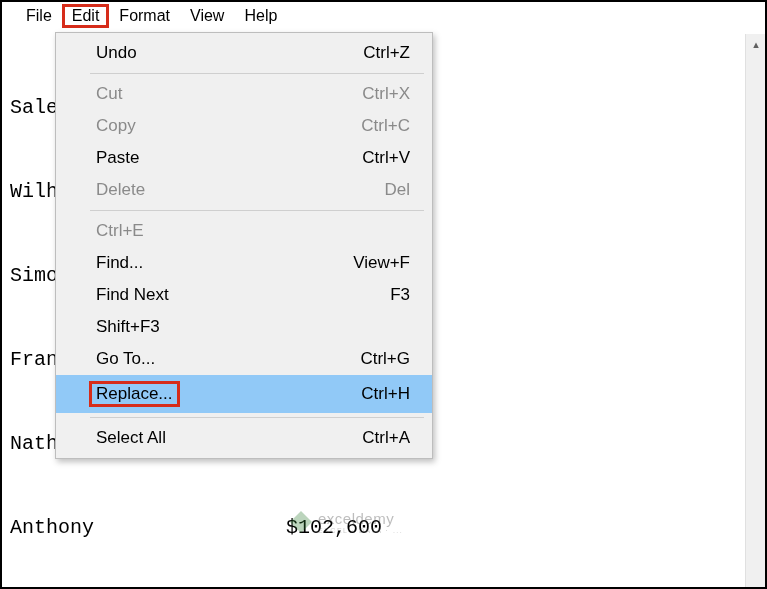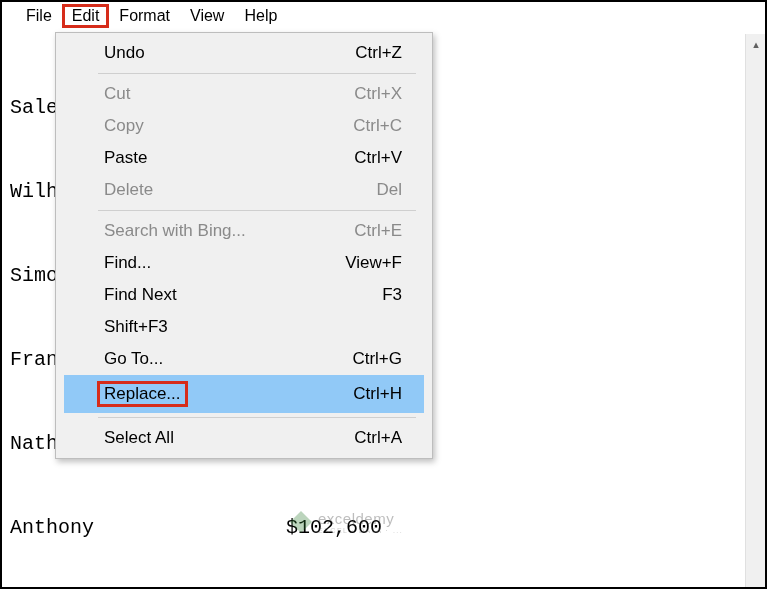--- a/index.html
+++ b/index.html
@@ -48,21 +48,21 @@
     }
     .content-line { display: block; }
     .dropdown {
       position: absolute;
       left: 55px;
       top: 32px;
       width: 378px;
       background: #f0f0f0;
       border: 1px solid #bdbdbd;
       box-shadow: 2px 3px 6px rgba(0,0,0,0.25);
-      padding: 4px 8px;
+      padding: 4px 0;
       font-size: 17px;
       z-index: 10;
     }
     .dropdown-item {
       display: flex;
       justify-content: space-between;
       align-items: center;
       padding: 6px 22px 6px 40px;
       color: #000;
       position: relative;
@@ -167,21 +167,20 @@
   <div class="dropdown-item">
     <span>Paste</span>
     <span class="shortcut">Ctrl+V</span>
   </div>
   <div class="dropdown-item disabled">
     <span>Delete</span>
     <span class="shortcut">Del</span>
   </div>
   <div class="dropdown-separator"></div>
   <div class="dropdown-item disabled">
-    <span>Search with Bing...</span>
     <span class="shortcut">Ctrl+E</span>
   </div>
   <div class="dropdown-item">
     <span>Find...</span>
     <span class="shortcut">View+F</span>
   </div>
   <div class="dropdown-item">
     <span>Find Next</span>
     <span class="shortcut">F3</span>
   </div>

